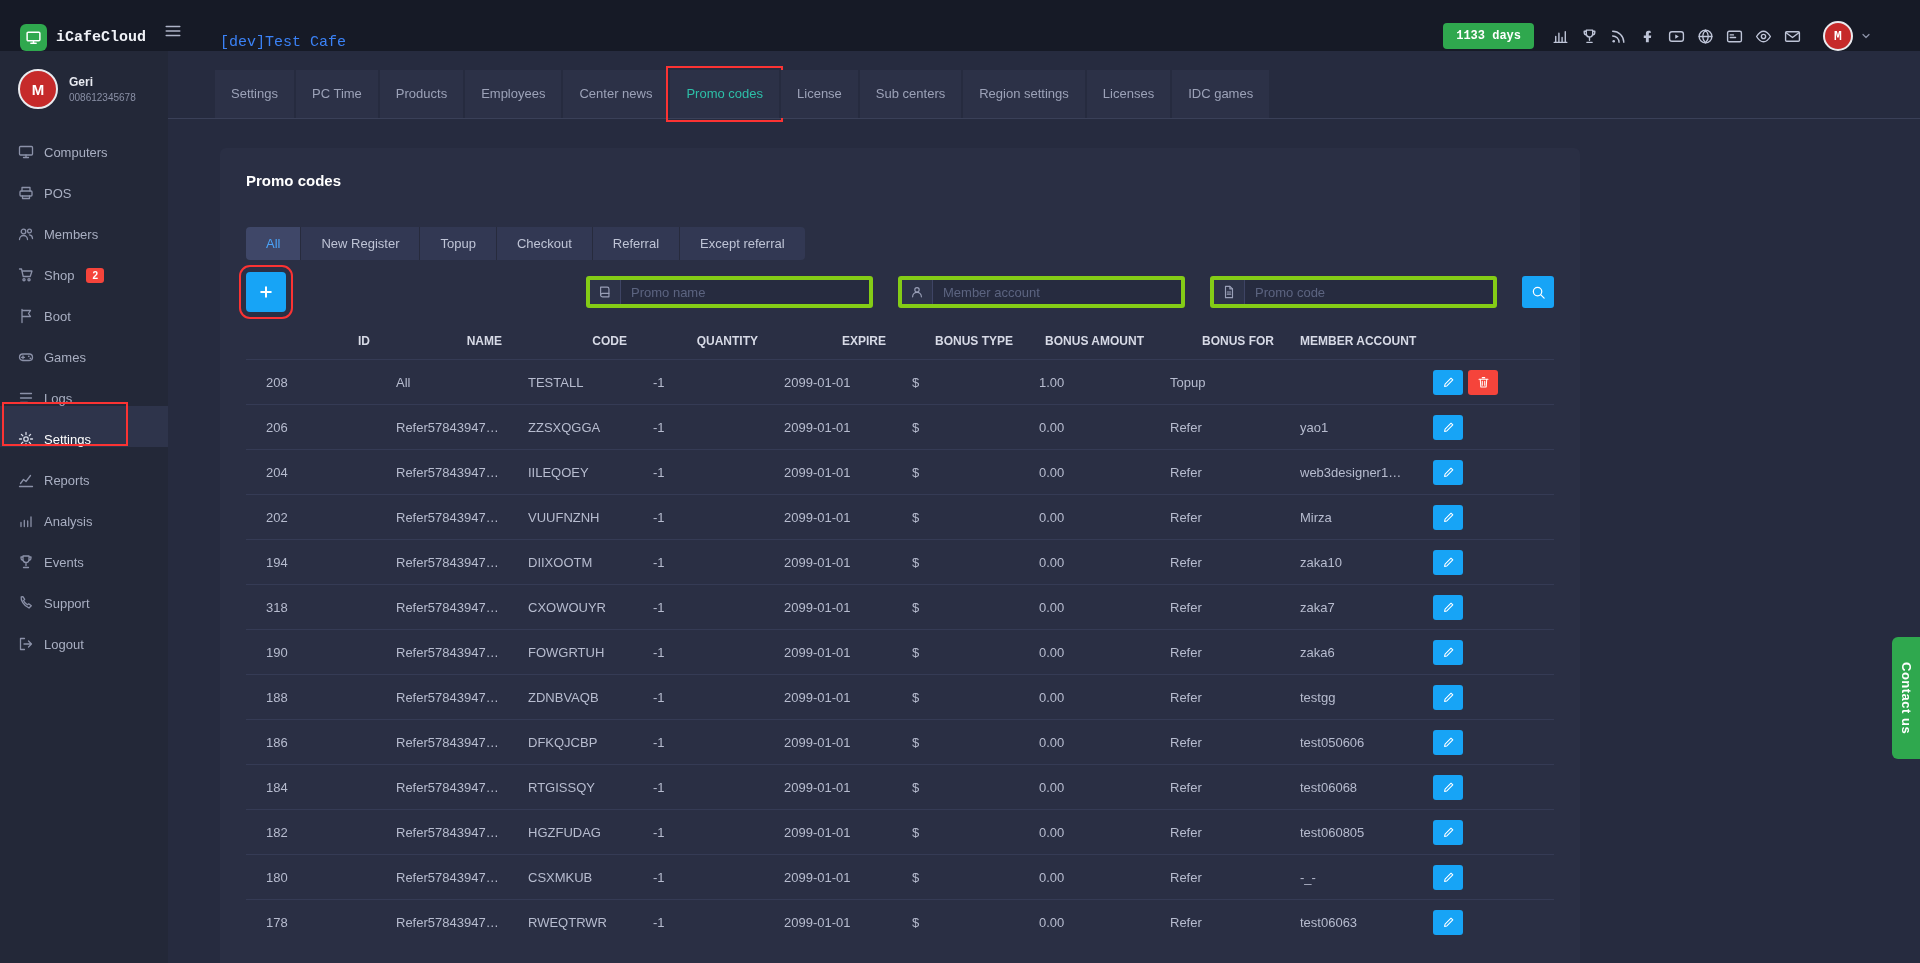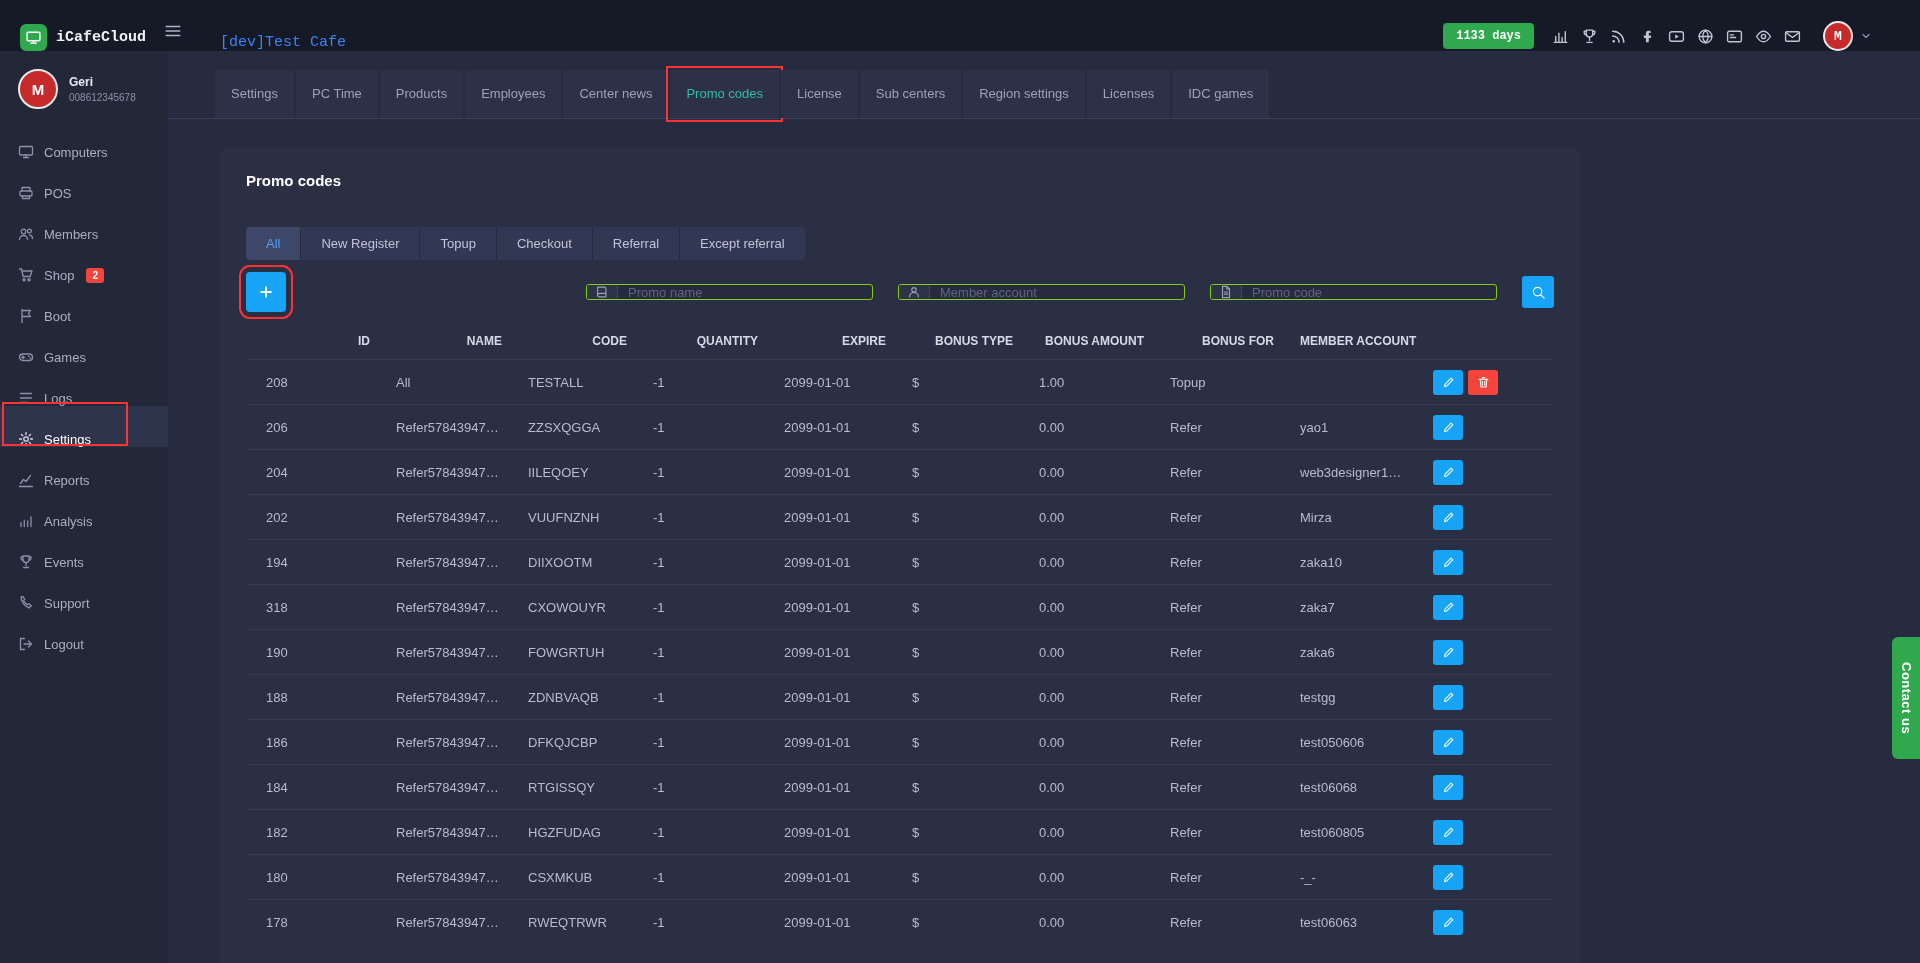--- a/index.html
+++ b/index.html
@@ -50,21 +50,21 @@
   .panel-title { color:#ffffff; font-size:15px; font-weight:bold; line-height:18px; }
   .subtabs { display:flex; margin-top:37px; width:max-content; border-radius:4px; overflow:hidden; }
   .stab { background:#323853; color:#bfc4d6; font-size:13px; height:33px; line-height:33px; padding:0 20px; border-right:1px solid #272b3d; cursor:pointer; white-space:nowrap; }
   .stab:last-child { border-right:none; }
   .stab.active { background:#3f4768; color:#4ba3f8; }
 
   .filter-row { display:flex; align-items:center; margin-top:12px; height:40px; }
   .add-btn { width:40px; height:40px; border:none; border-radius:4px; background:#17a4f6; color:#fff; cursor:pointer; display:flex; align-items:center; justify-content:center; outline:2px solid #fb3333; outline-offset:5px; flex:none; }
   .add-btn svg { width:16px; height:16px; stroke-width:2; }
   .filters { display:flex; align-items:center; margin-left:auto; gap:25px; }
-  .input-group { display:flex; height:16px; width:287px; border:1px solid #84cc16; border-radius:3px; background:#262b3f; overflow:hidden; }
+  .input-group { display:flex; height:32px; width:287px; border:4px solid #84cc16; border-radius:3px; background:#262b3f; overflow:hidden; }
   .input-icon { width:31px; background:#2d3349; border-right:1px solid #3e4464; display:flex; align-items:center; justify-content:center; color:#9aa0b8; flex:none; }
   .input-icon svg { width:14px; height:14px; }
   .input-group input { flex:1; background:transparent; border:none; outline:none; color:#c6cbdc; font-size:13px; padding:0 10px; font-family:inherit; min-width:0; }
   .input-group input::placeholder { color:#5c6480; }
   .search-btn { width:32px; height:32px; flex:none; border:none; border-radius:3px; background:#17a4f6; color:#fff; display:flex; align-items:center; justify-content:center; cursor:pointer; }
   .search-btn svg { width:15px; height:15px; }
 
   
   .promo-table { width:1308px; border-collapse:collapse; table-layout:fixed; margin-top:14px; }
   .promo-table th { text-align:right; font-size:12px; color:#d7dae6; font-weight:bold; padding:8px 6px 11px 20px; white-space:nowrap; }

